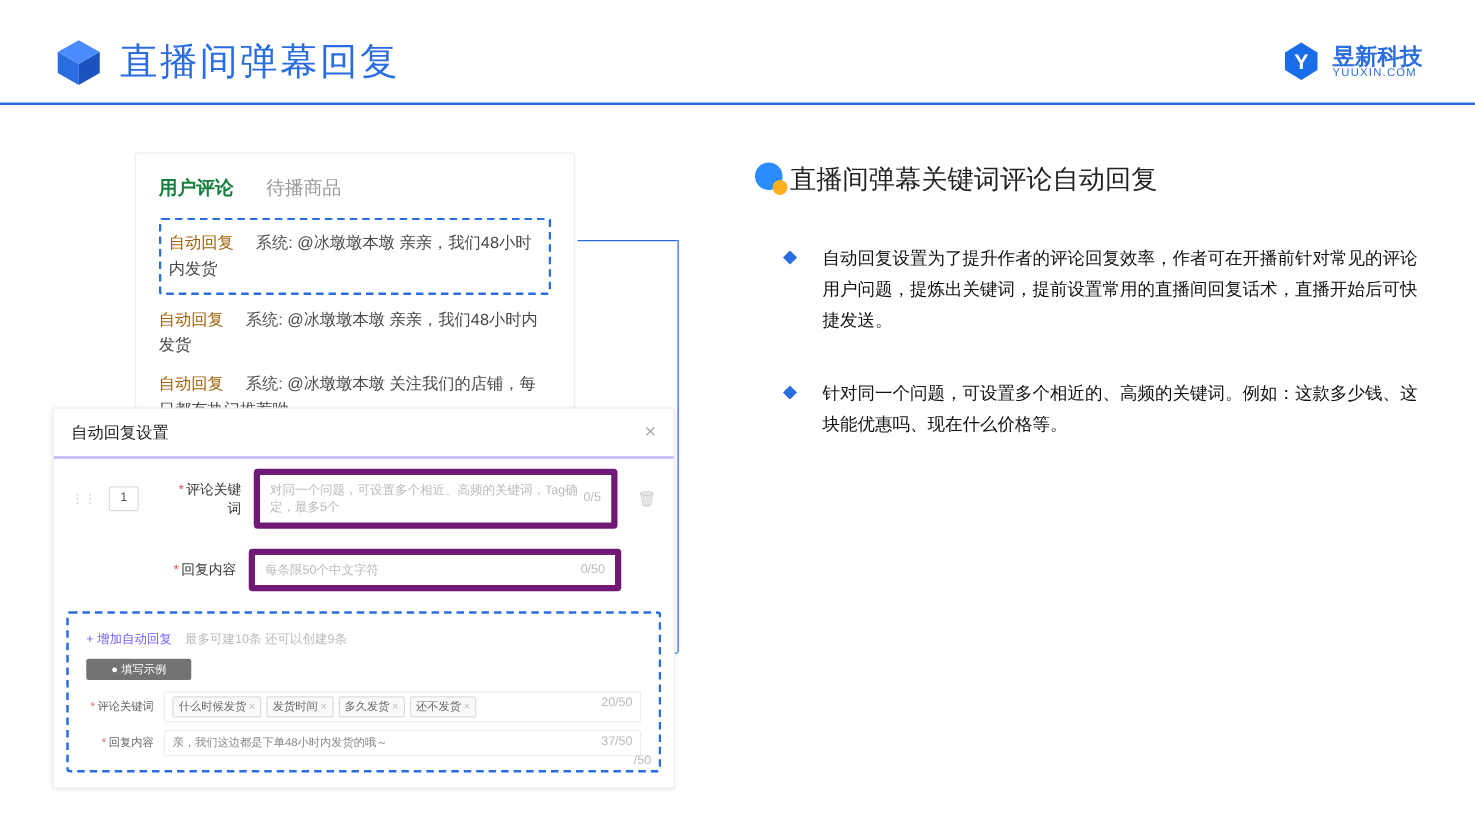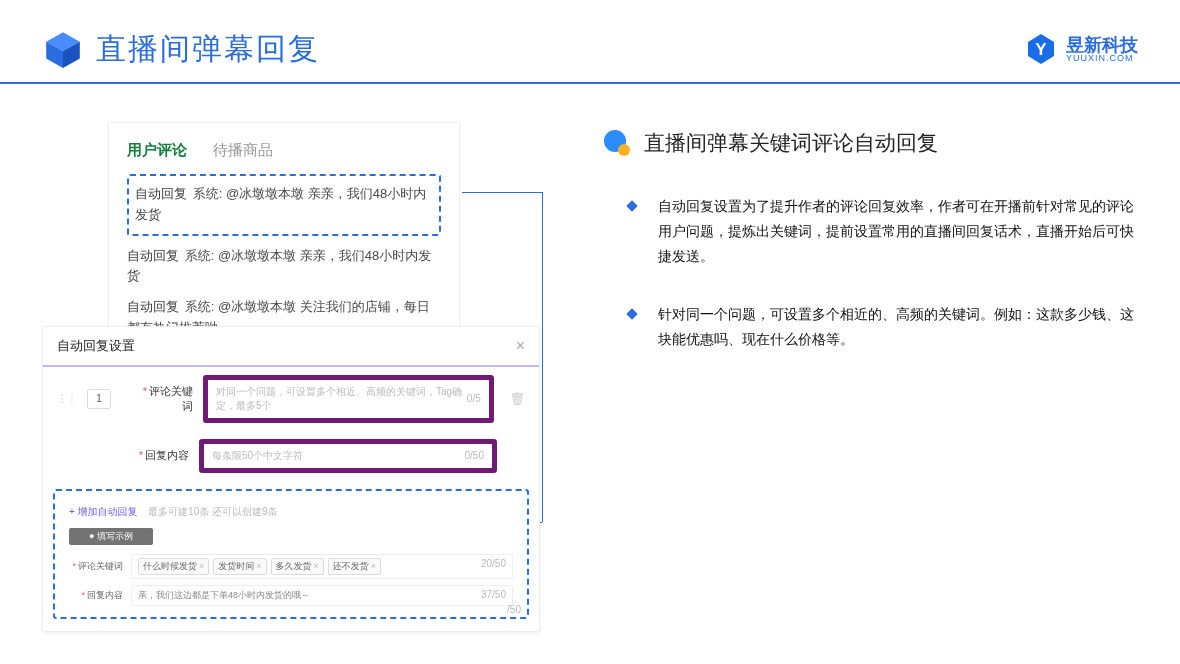--- a/index.html
+++ b/index.html
@@ -15,21 +15,21 @@
 .content{display:flex;padding:38px 42px}
 .left{width:520px;position:relative}
 .right{flex:1;padding-left:40px;padding-top:6px}
 .card1{width:352px;margin-left:66px;background:#fff;border:1px solid #eee;border-radius:2px;padding:18px 18px 20px;box-shadow:0 1px 3px rgba(0,0,0,.04)}
 .tabs{display:flex;gap:26px;font-size:15px;margin-bottom:14px}
 .tab-active{font-weight:700;color:#15803d}
 .tab-inactive{color:#999}
 .highlight-row{border:2px dashed #2a6de0;border-radius:3px;padding:8px 6px;margin-bottom:10px}
 .comment{font-size:13px;color:#494949;line-height:1.6;margin-bottom:10px}
 .comment:last-child{margin-bottom:0}
-.auto-tag{color:#404040;margin-right:2px}
+.auto-tag{color:#a16207;margin-right:14px}
 .sys{color:#535353}
 .card2{width:498px;background:#fff;border:1px solid #eee;border-radius:2px;margin-top:-34px;box-shadow:0 1px 4px rgba(0,0,0,.06);position:relative}
 .c2-head{display:flex;justify-content:space-between;align-items:center;padding:10px 14px;border-bottom:2px solid #c4b5fd;font-size:13px;color:#222}
 .close{color:#aaa;font-size:16px}
 .form-row{display:flex;align-items:center;padding:8px 14px;font-size:11px;gap:10px}
 .drag{color:#ccc;font-size:10px}
 .num-box{width:24px;height:20px;border:1px solid #ddd;border-radius:2px;display:flex;align-items:center;justify-content:center;font-size:10px;color:#555}
 .req{color:#e35b5b;margin-right:2px}
 .label{color:#333;width:54px;text-align:right}
 .input-box{flex:1;border:5px solid #701a75;border-radius:3px;padding:5px 8px;font-size:10px;color:#bbb;display:flex;justify-content:space-between;align-items:center}
@@ -41,21 +41,21 @@
 .example-tag{background:#737373;color:#fff;font-size:9px;padding:2px 20px;border-radius:2px;display:inline-block;margin-bottom:6px;margin-left:8px}
 .tag-input{display:flex;align-items:center;gap:4px;flex-wrap:wrap}
 .tag{border:1px solid #ddd;border-radius:2px;padding:1px 4px;font-size:9px;color:#666;background:#fafafa}
 .tag-x{color:#bbb;margin-left:2px}
 .example-row{display:flex;align-items:center;padding:3px 8px;font-size:9px;gap:8px}
 .ex-label{width:54px;text-align:right;color:#666}
 .ex-input{flex:1;border:1px solid #eee;border-radius:2px;padding:3px 6px;display:flex;justify-content:space-between;color:#888;font-size:9px}
 .floating-count{position:absolute;right:18px;bottom:16px;font-size:10px;color:#bbb}
 .conn-h{position:absolute;border-top:1px solid #2a6de0}
 .conn-v{position:absolute;border-left:1px solid #2a6de0}
-.right-title{display:flex;align-items:center;gap:12px;margin-bottom:36px}
+.right-title{display:flex;align-items:center;margin-bottom:36px}
 .bubble-icon{width:30px;height:30px;position:relative}
 .r-title{font-size:21px;color:#222}
 .bullets{padding-left:26px}
 .bullet{display:flex;gap:22px;margin-bottom:32px;font-size:14px;color:#111;line-height:1.8}
 .diamond{width:8px;height:8px;background:#2a6de0;transform:rotate(45deg);margin-top:8px;flex-shrink:0}
 </style>
 </head>
 <body>
 
 <div class="header">

